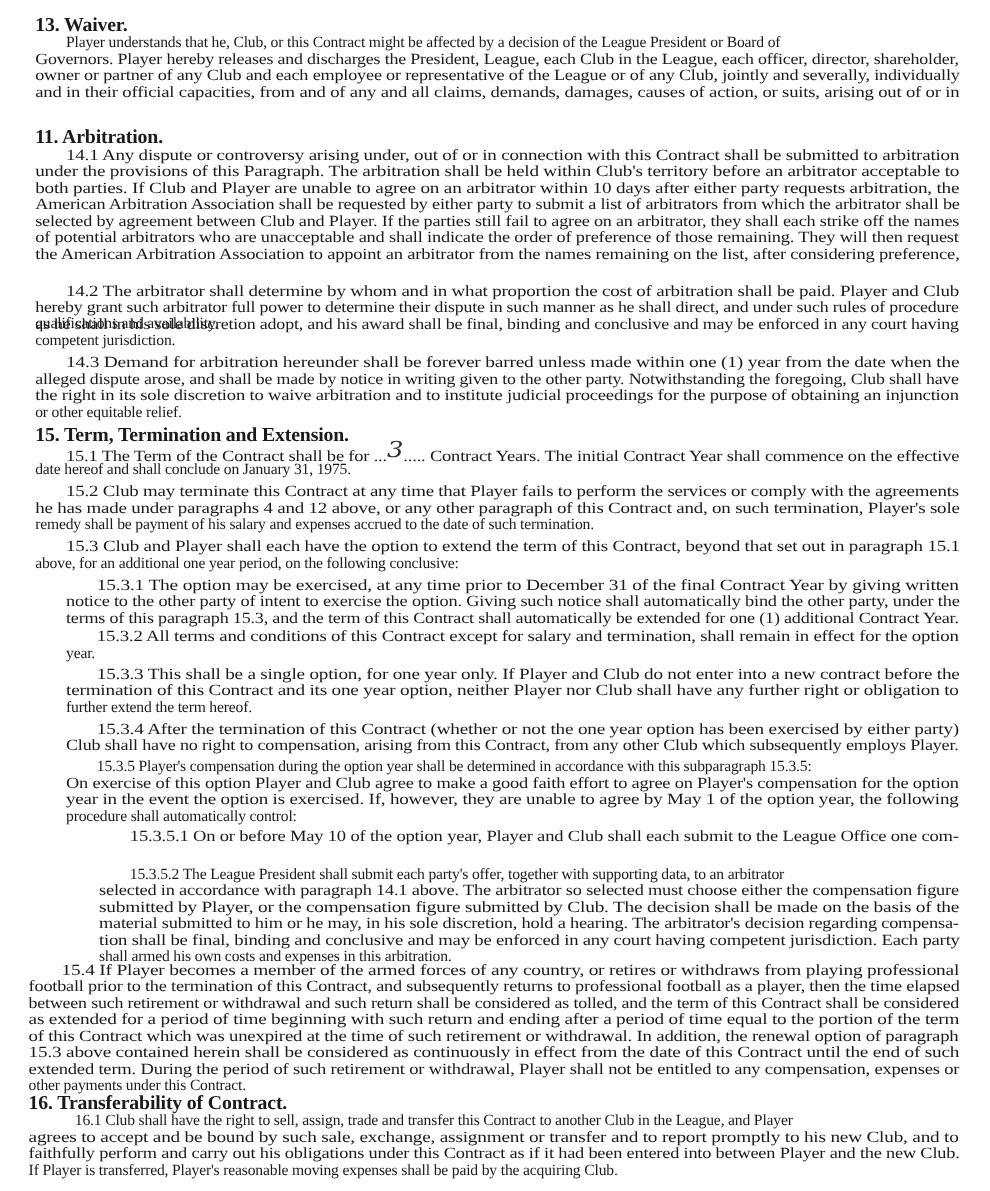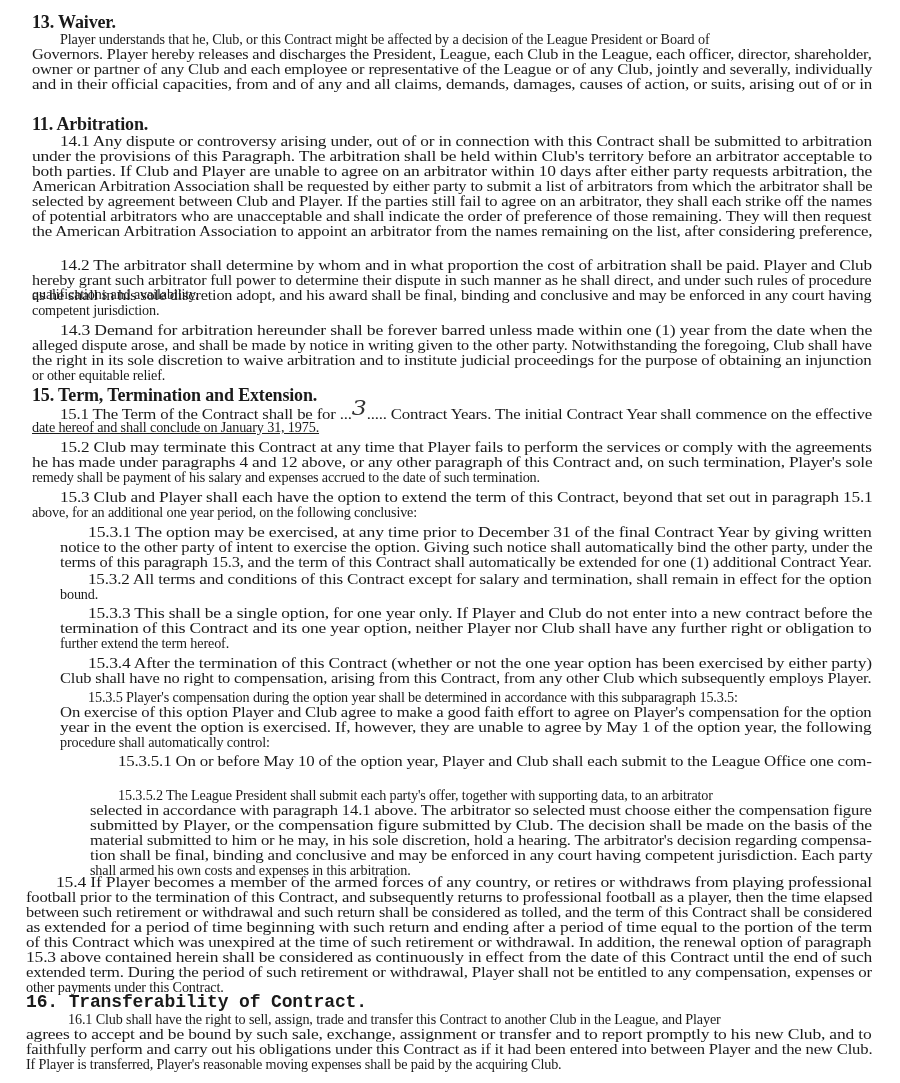--- a/index.html
+++ b/index.html
@@ -83,35 +83,35 @@
   <div class="line" style="left: 32px; top: 352px; transform: scaleX(1.1898);">the right in its sole discretion to waive arbitration and to institute judicial proceedings for the purpose of obtaining an injunction</div>
   <div class="line" style="left:32px;top:367px;">or other equitable relief.</div>
 
   <div class="line heading" style="left:32px;top:387px;">
     <span class="num">15.</span>
     <span>Term, Termination and Extension.</span>
   </div>
   <div class="line" style="left: 60px; top: 404px; transform: scaleX(1.1837);">
     <span>15.1  The Term of the Contract shall be for </span><span>...</span><span class="hand">3</span><span>.....</span><span> Contract Years. The initial Contract Year shall commence on the effective</span>
   </div>
-  <div class="line" style="left:32px;top:419px;text-decoration:underline;">date hereof and shall conclude on January 31, 1975.</div>
+  <div class="line" style="left:32px;top:419px;">date hereof and shall conclude on January 31, 1975.</div>
 
   <div class="line" style="left: 60px; top: 439px; transform: scaleX(1.2083);">15.2  Club may terminate this Contract at any time that Player fails to perform the services or comply with the agreements</div>
   <div class="line" style="left: 32px; top: 454px; transform: scaleX(1.2139);">he has made under paragraphs 4 and 12 above, or any other paragraph of this Contract and, on such termination, Player's sole</div>
   <div class="line" style="left:32px;top:469px;">remedy shall be payment of his salary and expenses accrued to the date of such termination.</div>
 
   <div class="line" style="left: 60px; top: 489px; transform: scaleX(1.2156);">15.3  Club and Player shall each have the option to extend the term of this Contract, beyond that set out in paragraph 15.1</div>
   <div class="line" style="left:32px;top:504px;">above, for an additional one year period, on the following conclusive:</div>
 
   <div class="line" style="left: 88px; top: 524px; transform: scaleX(1.2444);">15.3.1  The option may be exercised, at any time prior to December 31 of the final Contract Year by giving written</div>
   <div class="line" style="left: 60px; top: 539px; transform: scaleX(1.1734);">notice to the other party of intent to exercise the option. Giving such notice shall automatically bind the other party, under the</div>
   <div class="line" style="left: 60px; top: 554px; transform: scaleX(1.1567);">terms of this paragraph 15.3, and the term of this Contract shall automatically be extended for one (1) additional Contract Year.</div>
 
   <div class="line" style="left: 88px; top: 571px; transform: scaleX(1.2043);">15.3.2  All terms and conditions of this Contract except for salary and termination, shall remain in effect for the option</div>
-  <div class="line" style="left:60px;top:586px;">bound.</div>
+  <div class="line" style="left:60px;top:586px;">year.</div>
 
   <div class="line" style="left: 88px; top: 605px; transform: scaleX(1.2269);">15.3.3  This shall be a single option, for one year only. If Player and Club do not enter into a new contract before the</div>
   <div class="line" style="left: 60px; top: 620px; transform: scaleX(1.2303);">termination of this Contract and its one year option, neither Player nor Club shall have any further right or obligation to</div>
   <div class="line" style="left:60px;top:635px;">further extend the term hereof.</div>
 
   <div class="line" style="left: 88px; top: 655px; transform: scaleX(1.2308);">15.3.4  After the termination of this Contract (whether or not the one year option has been exercised by either party)</div>
   <div class="line" style="left: 60px; top: 670px; transform: scaleX(1.1583);">Club shall have no right to compensation, arising from this Contract, from any other Club which subsequently employs Player.</div>
 
   <div class="line" style="left:88px;top:689px;">15.3.5  Player's compensation during the option year shall be determined in accordance with this subparagraph 15.3.5:</div>
   <div class="line" style="left: 60px; top: 704px; transform: scaleX(1.1768);">On exercise of this option Player and Club agree to make a good faith effort to agree on Player's compensation for the option</div>
@@ -129,21 +129,21 @@
 
   <div class="line" style="left: 56px; top: 874px; transform: scaleX(1.2401);">15.4  If Player becomes a member of the armed forces of any country, or retires or withdraws from playing professional</div>
   <div class="line" style="left: 26px; top: 889px; transform: scaleX(1.1669);">football prior to the termination of this Contract, and subsequently returns to professional football as a player, then the time elapsed</div>
   <div class="line" style="left: 26px; top: 904px; transform: scaleX(1.1463);">between such retirement or withdrawal and such return shall be considered as tolled, and the term of this Contract shall be considered</div>
   <div class="line" style="left: 26px; top: 919px; transform: scaleX(1.2314);">as extended for a period of time beginning with such return and ending after a period of time equal to the portion of the term</div>
   <div class="line" style="left: 26px; top: 934px; transform: scaleX(1.2017);">of this Contract which was unexpired at the time of such retirement or withdrawal. In addition, the renewal option of paragraph</div>
   <div class="line" style="left: 26px; top: 949px; transform: scaleX(1.2332);">15.3 above contained herein shall be considered as continuously in effect from the date of this Contract until the end of such</div>
   <div class="line" style="left: 26px; top: 964px; transform: scaleX(1.1882);">extended term. During the period of such retirement or withdrawal, Player shall not be entitled to any compensation, expenses or</div>
   <div class="line" style="left:26px;top:979px;">other payments under this Contract.</div>
 
-  <div class="line heading" style="left:26px;top:994px;font-family:Liberation Mono, monospace;">
+  <div class="line heading" style="left:26px;top:994px;">
     <span class="num">16.</span>
     <span>Transferability of Contract.</span>
   </div>
   <div class="line" style="left:36px;top:1011px;margin-left:32px;">16.1  Club shall have the right to sell, assign, trade and transfer this Contract to another Club in the League, and Player</div>
   <div class="line" style="left: 26px; top: 1026px; transform: scaleX(1.2332);">agrees to accept and be bound by such sale, exchange, assignment or transfer and to report promptly to his new Club, and to</div>
   <div class="line" style="left: 26px; top: 1041px; transform: scaleX(1.1734);">faithfully perform and carry out his obligations under this Contract as if it had been entered into between Player and the new Club.</div>
   <div class="line" style="left:26px;top:1056px;">If Player is transferred, Player's reasonable moving expenses shall be paid by the acquiring Club.</div>
 
 </div>
 

